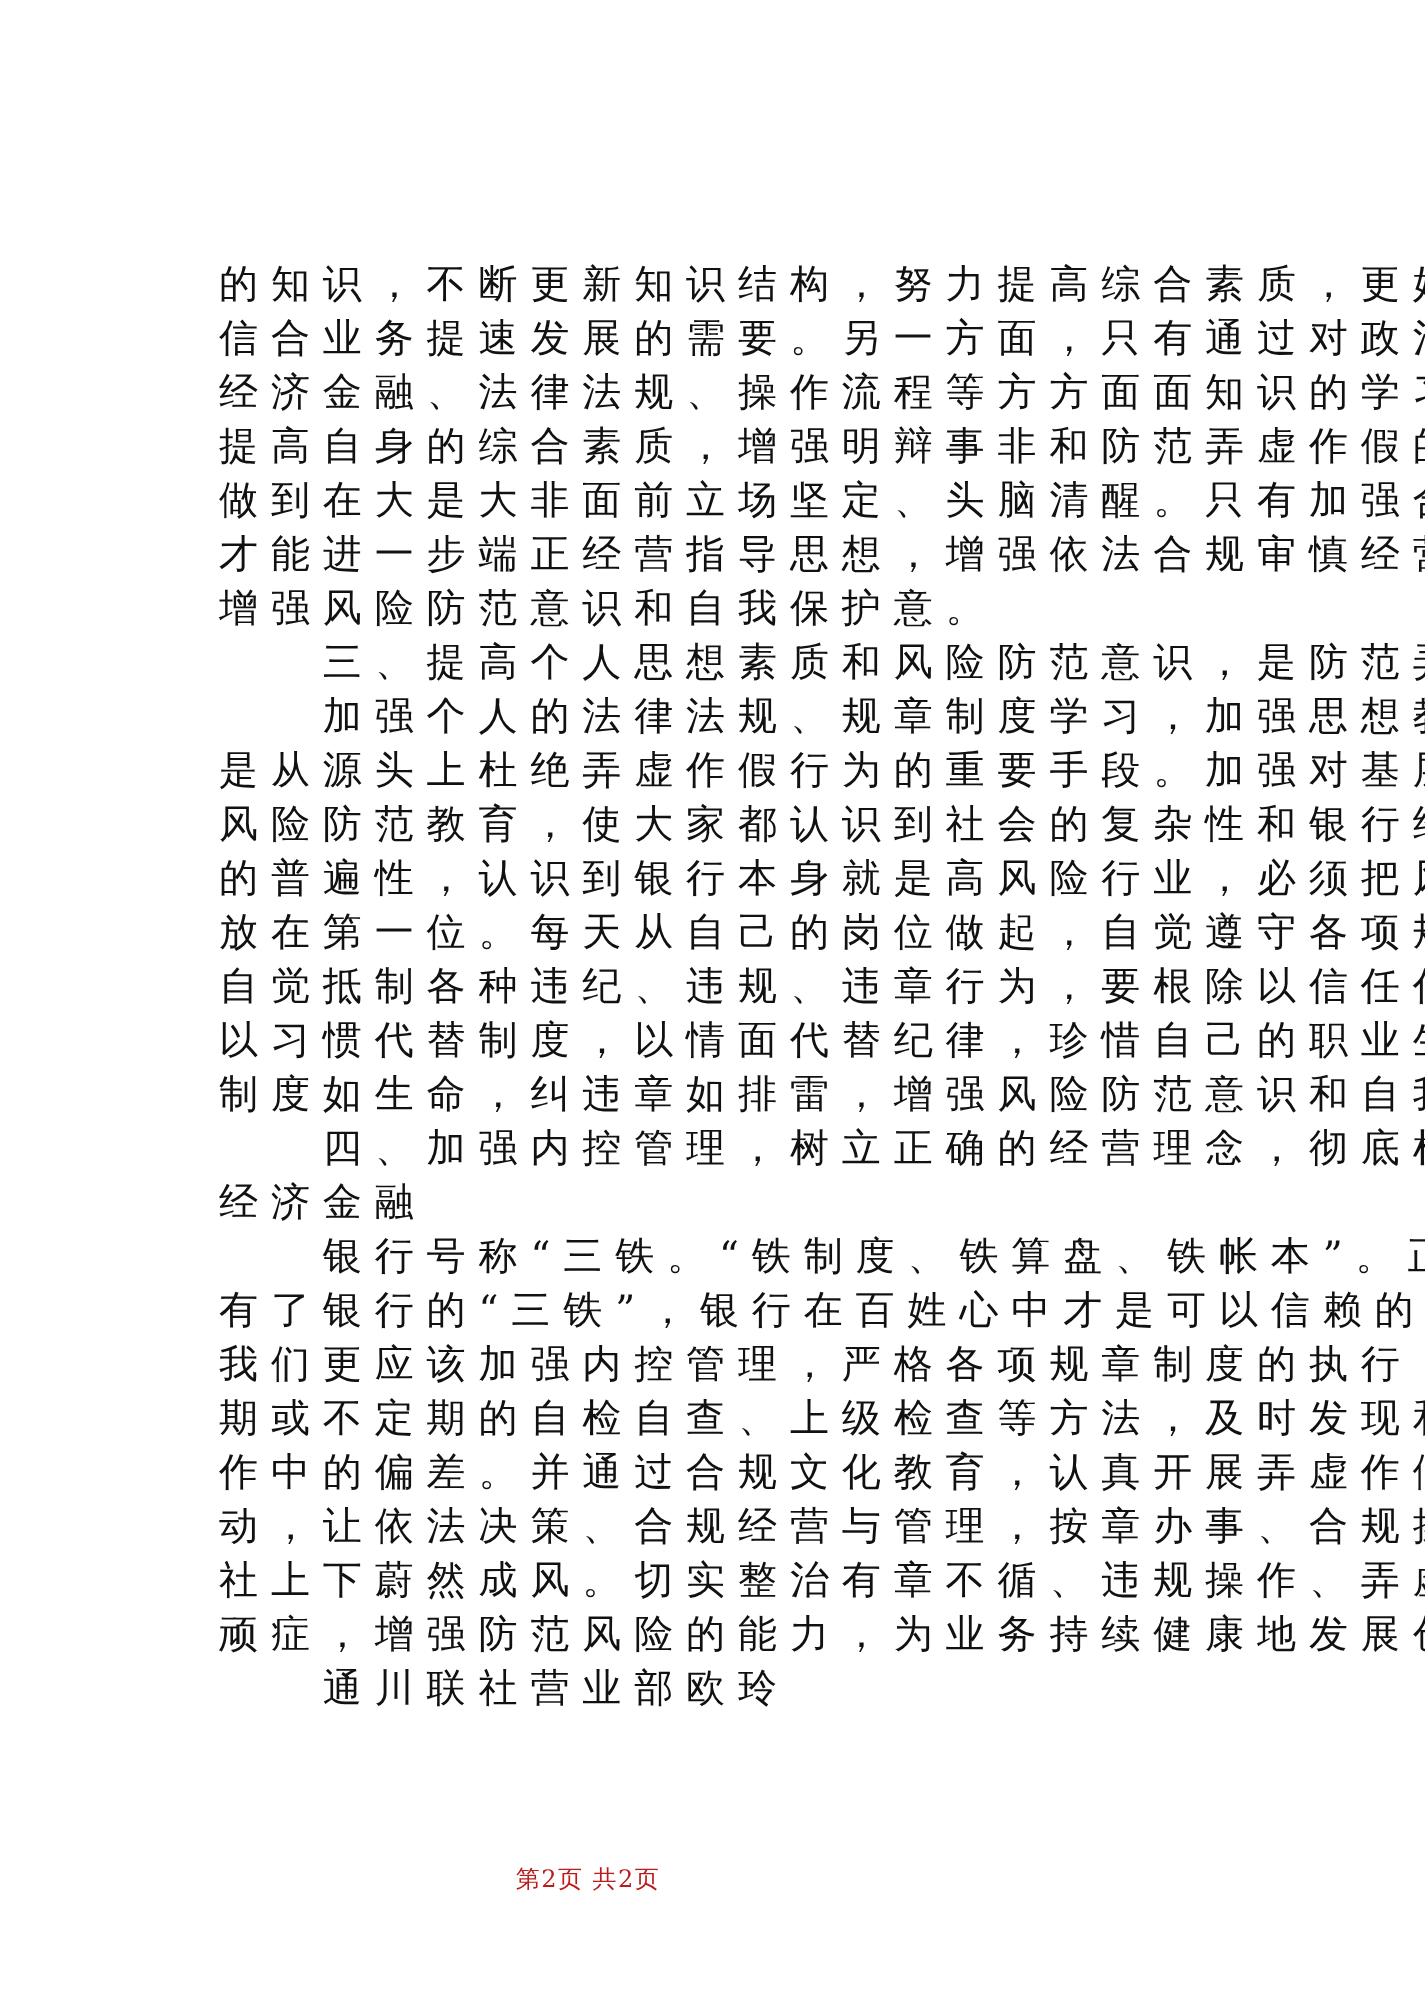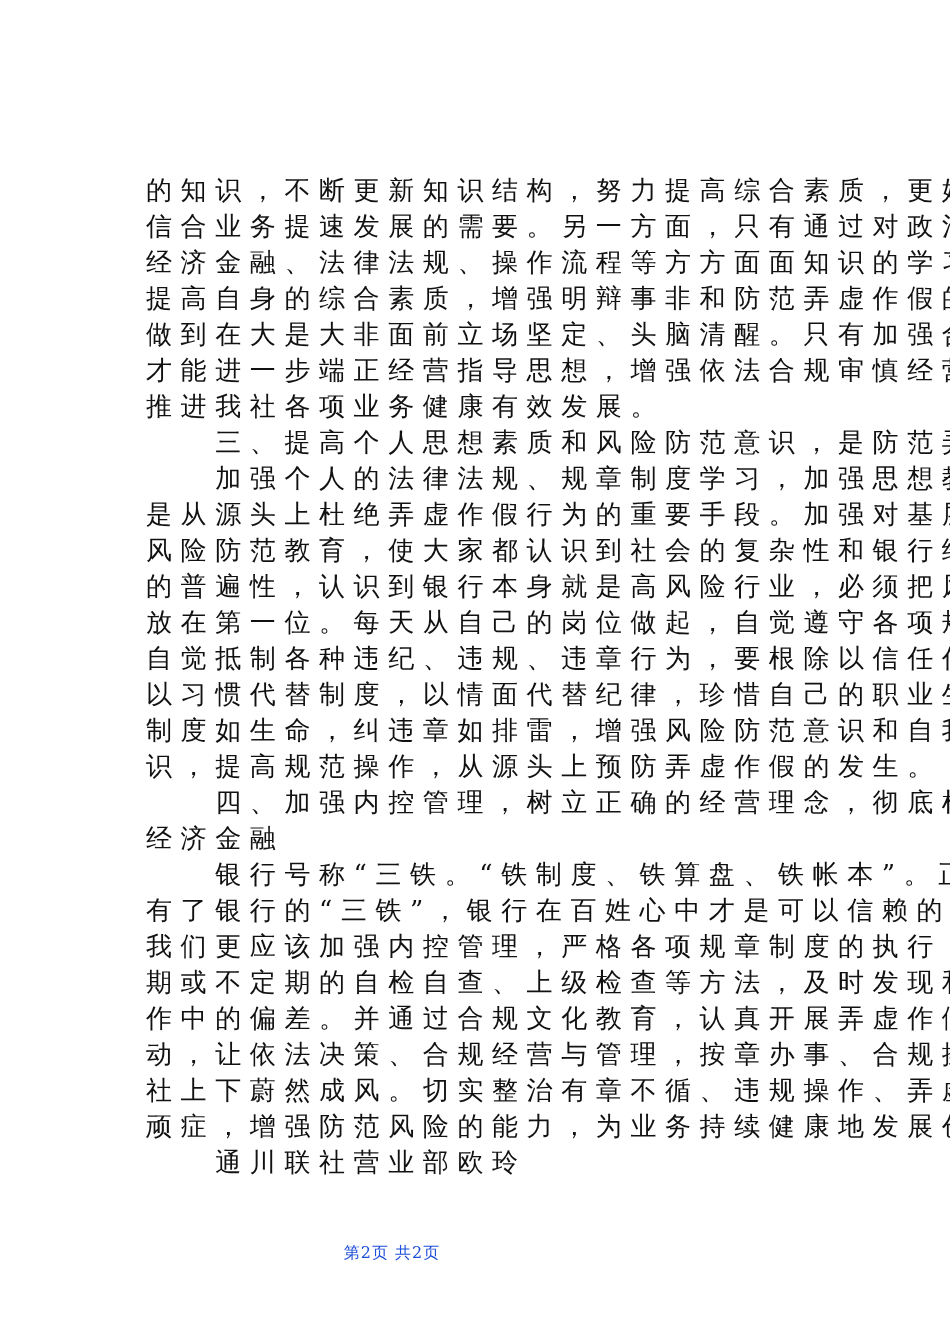--- a/index.html
+++ b/index.html
@@ -30,44 +30,43 @@
       overflow: visible;
     }
     .footer {
       position: absolute;
       top: 1243px;
       left: 0;
       width: 784px;
       text-align: center;
       font-size: 16px;
       letter-spacing: 1px;
-      color: #1d4ed8;
+      color: #b91c1c;
     }
   </style>
 </head>
 <body>
 
 <div class="page">
   <div class="line">的知识，不断更新知识结构，努力提高综合素质，更好地适应</div>
   <div class="line">信合业务提速发展的需要。另一方面，只有通过对政治理论、</div>
   <div class="line">经济金融、法律法规、操作流程等方方面面知识的学习，不断</div>
   <div class="line">提高自身的综合素质，增强明辩事非和防范弄虚作假的能力，</div>
   <div class="line">做到在大是大非面前立场坚定、头脑清醒。只有加强合化教育，</div>
   <div class="line">才能进一步端正经营指导思想，增强依法合规审慎经营意识，</div>
-  <div class="line">推进我社各项业务健康有效发展。</div>
+  <div class="line">增强风险防范意识和自我保护意。</div>
   <div class="line">　　三、提高个人思想素质和风险防范意识，是防范弄虚作假</div>
   <div class="line">　　加强个人的法律法规、规章制度学习，加强思想教育，这</div>
   <div class="line">是从源头上杜绝弄虚作假行为的重要手段。加强对基层员工的</div>
   <div class="line">风险防范教育，使大家都认识到社会的复杂性和银行经营风险</div>
   <div class="line">的普遍性，认识到银行本身就是高风险行业，必须把风险防范</div>
   <div class="line">放在第一位。每天从自己的岗位做起，自觉遵守各项规章制度，</div>
   <div class="line">自觉抵制各种违纪、违规、违章行为，要根除以信任代替管理，</div>
   <div class="line">以习惯代替制度，以情面代替纪律，珍惜自己的职业生涯，视</div>
   <div class="line">制度如生命，纠违章如排雷，增强风险防范意识和自我保护意</div>
-  <div class="line">识，提高规范操作，从源头上预防弄虚作假的发生。</div>
   <div class="line">　　四、加强内控管理，树立正确的经营理念，彻底杜绝弄虚</div>
   <div class="line">经济金融</div>
   <div class="line">　　银行号称“三铁。“铁制度、铁算盘、铁帐本”。正因为</div>
   <div class="line">有了银行的“三铁”，银行在百姓心中才是可以信赖的。因此，</div>
   <div class="line">我们更应该加强内控管理，严格各项规章制度的执行，采取定</div>
   <div class="line">期或不定期的自检自查、上级检查等方法，及时发现和纠正工</div>
   <div class="line">作中的偏差。并通过合规文化教育，认真开展弄虚作假治理活</div>
   <div class="line">动，让依法决策、合规经营与管理，按章办事、合规操作在全</div>
   <div class="line">社上下蔚然成风。切实整治有章不循、违规操作、弄虚作假的</div>
   <div class="line">顽症，增强防范风险的能力，为业务持续健康地发展创造了良</div>

